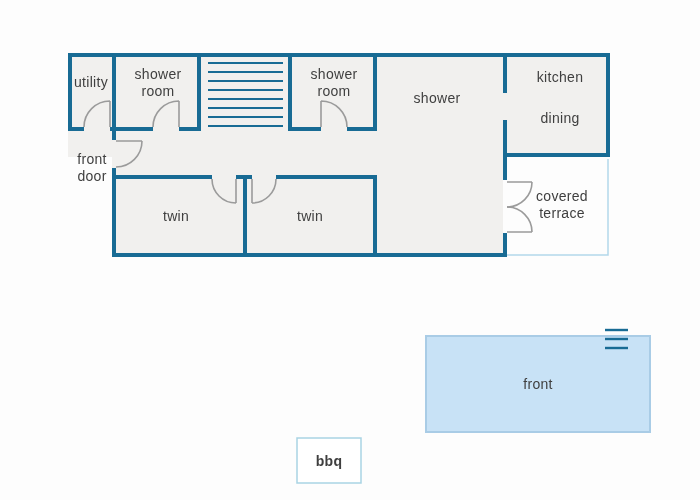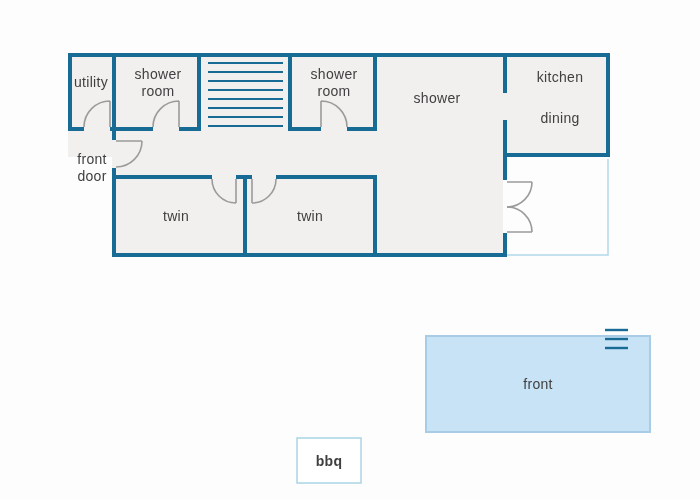--- a/index.html
+++ b/index.html
@@ -119,15 +119,16 @@
 
   <div class="lbl" style="left:91px;top:82px;">utility</div>
   <div class="lbl wrap" style="left:158px;top:83px;width:52px;">shower room</div>
   <div class="lbl wrap" style="left:334px;top:83px;width:52px;">shower room</div>
   <div class="lbl" style="left:437px;top:98px;">shower</div>
   <div class="lbl" style="left:560px;top:77px;">kitchen</div>
   <div class="lbl" style="left:560px;top:118px;">dining</div>
   <div class="lbl wrap" style="left:92px;top:168px;width:42px;">front door</div>
   <div class="lbl" style="left:176px;top:216px;">twin</div>
   <div class="lbl" style="left:310px;top:216px;">twin</div>
+  <div class="lbl wrap" style="left:562px;top:205px;width:64px;">covered terrace</div>
   <div class="lbl" style="left:538px;top:384px;">front</div>
   <div class="lbl" style="left:329px;top:461px;font-weight:bold;">bbq</div>
 </div>
 
 </body></html>

